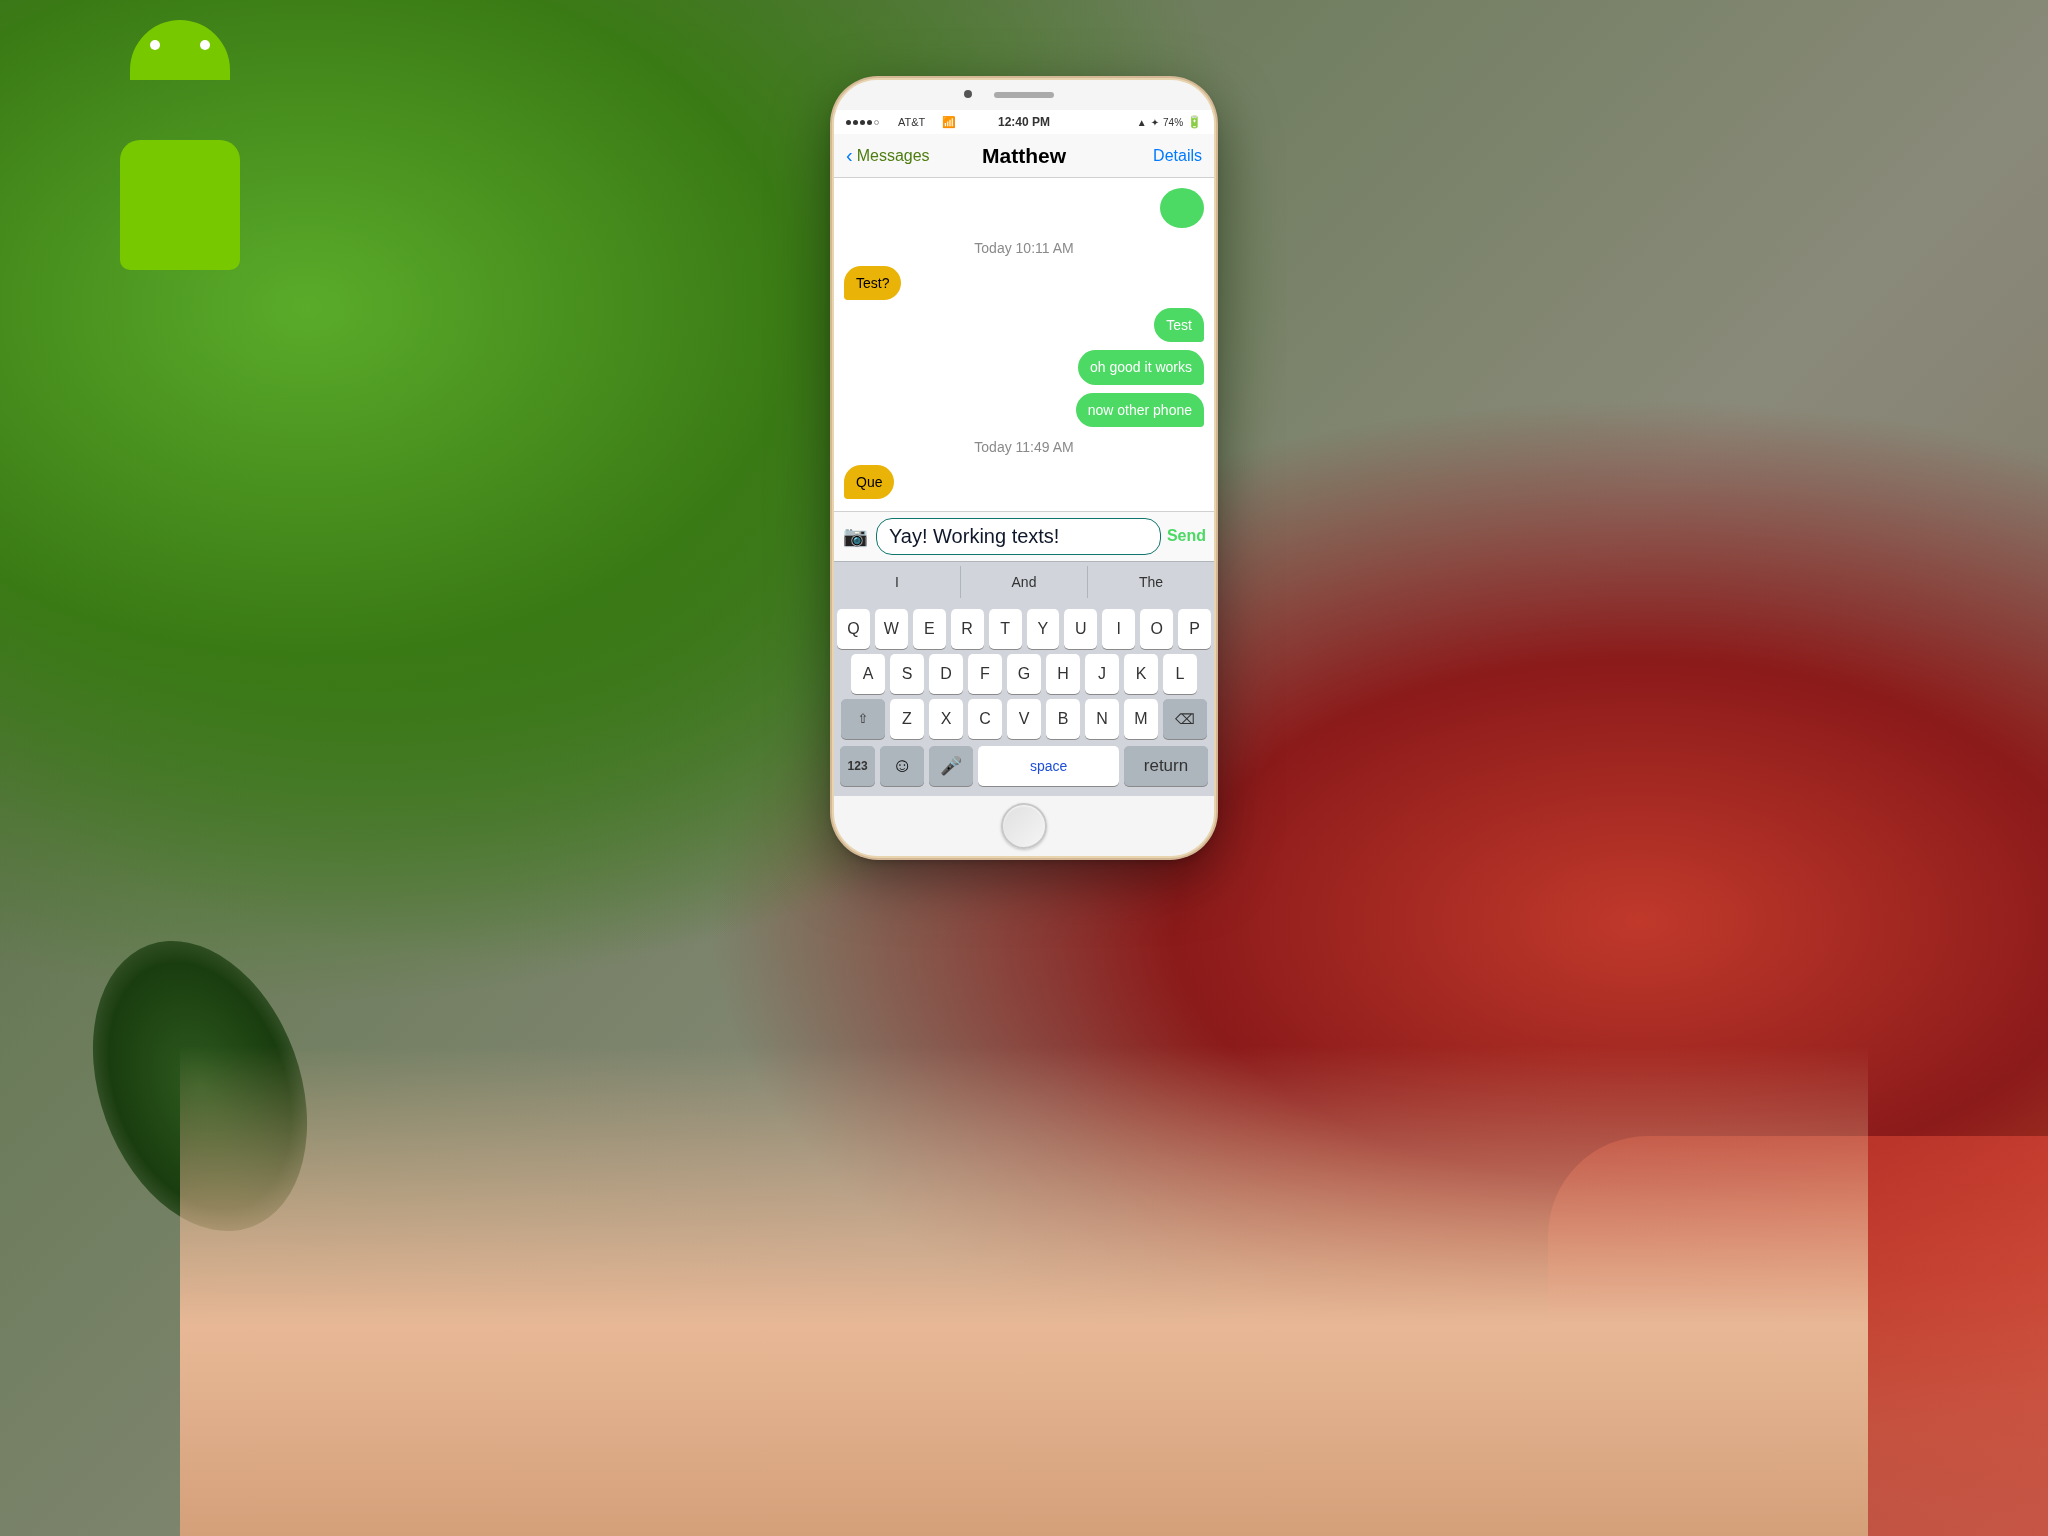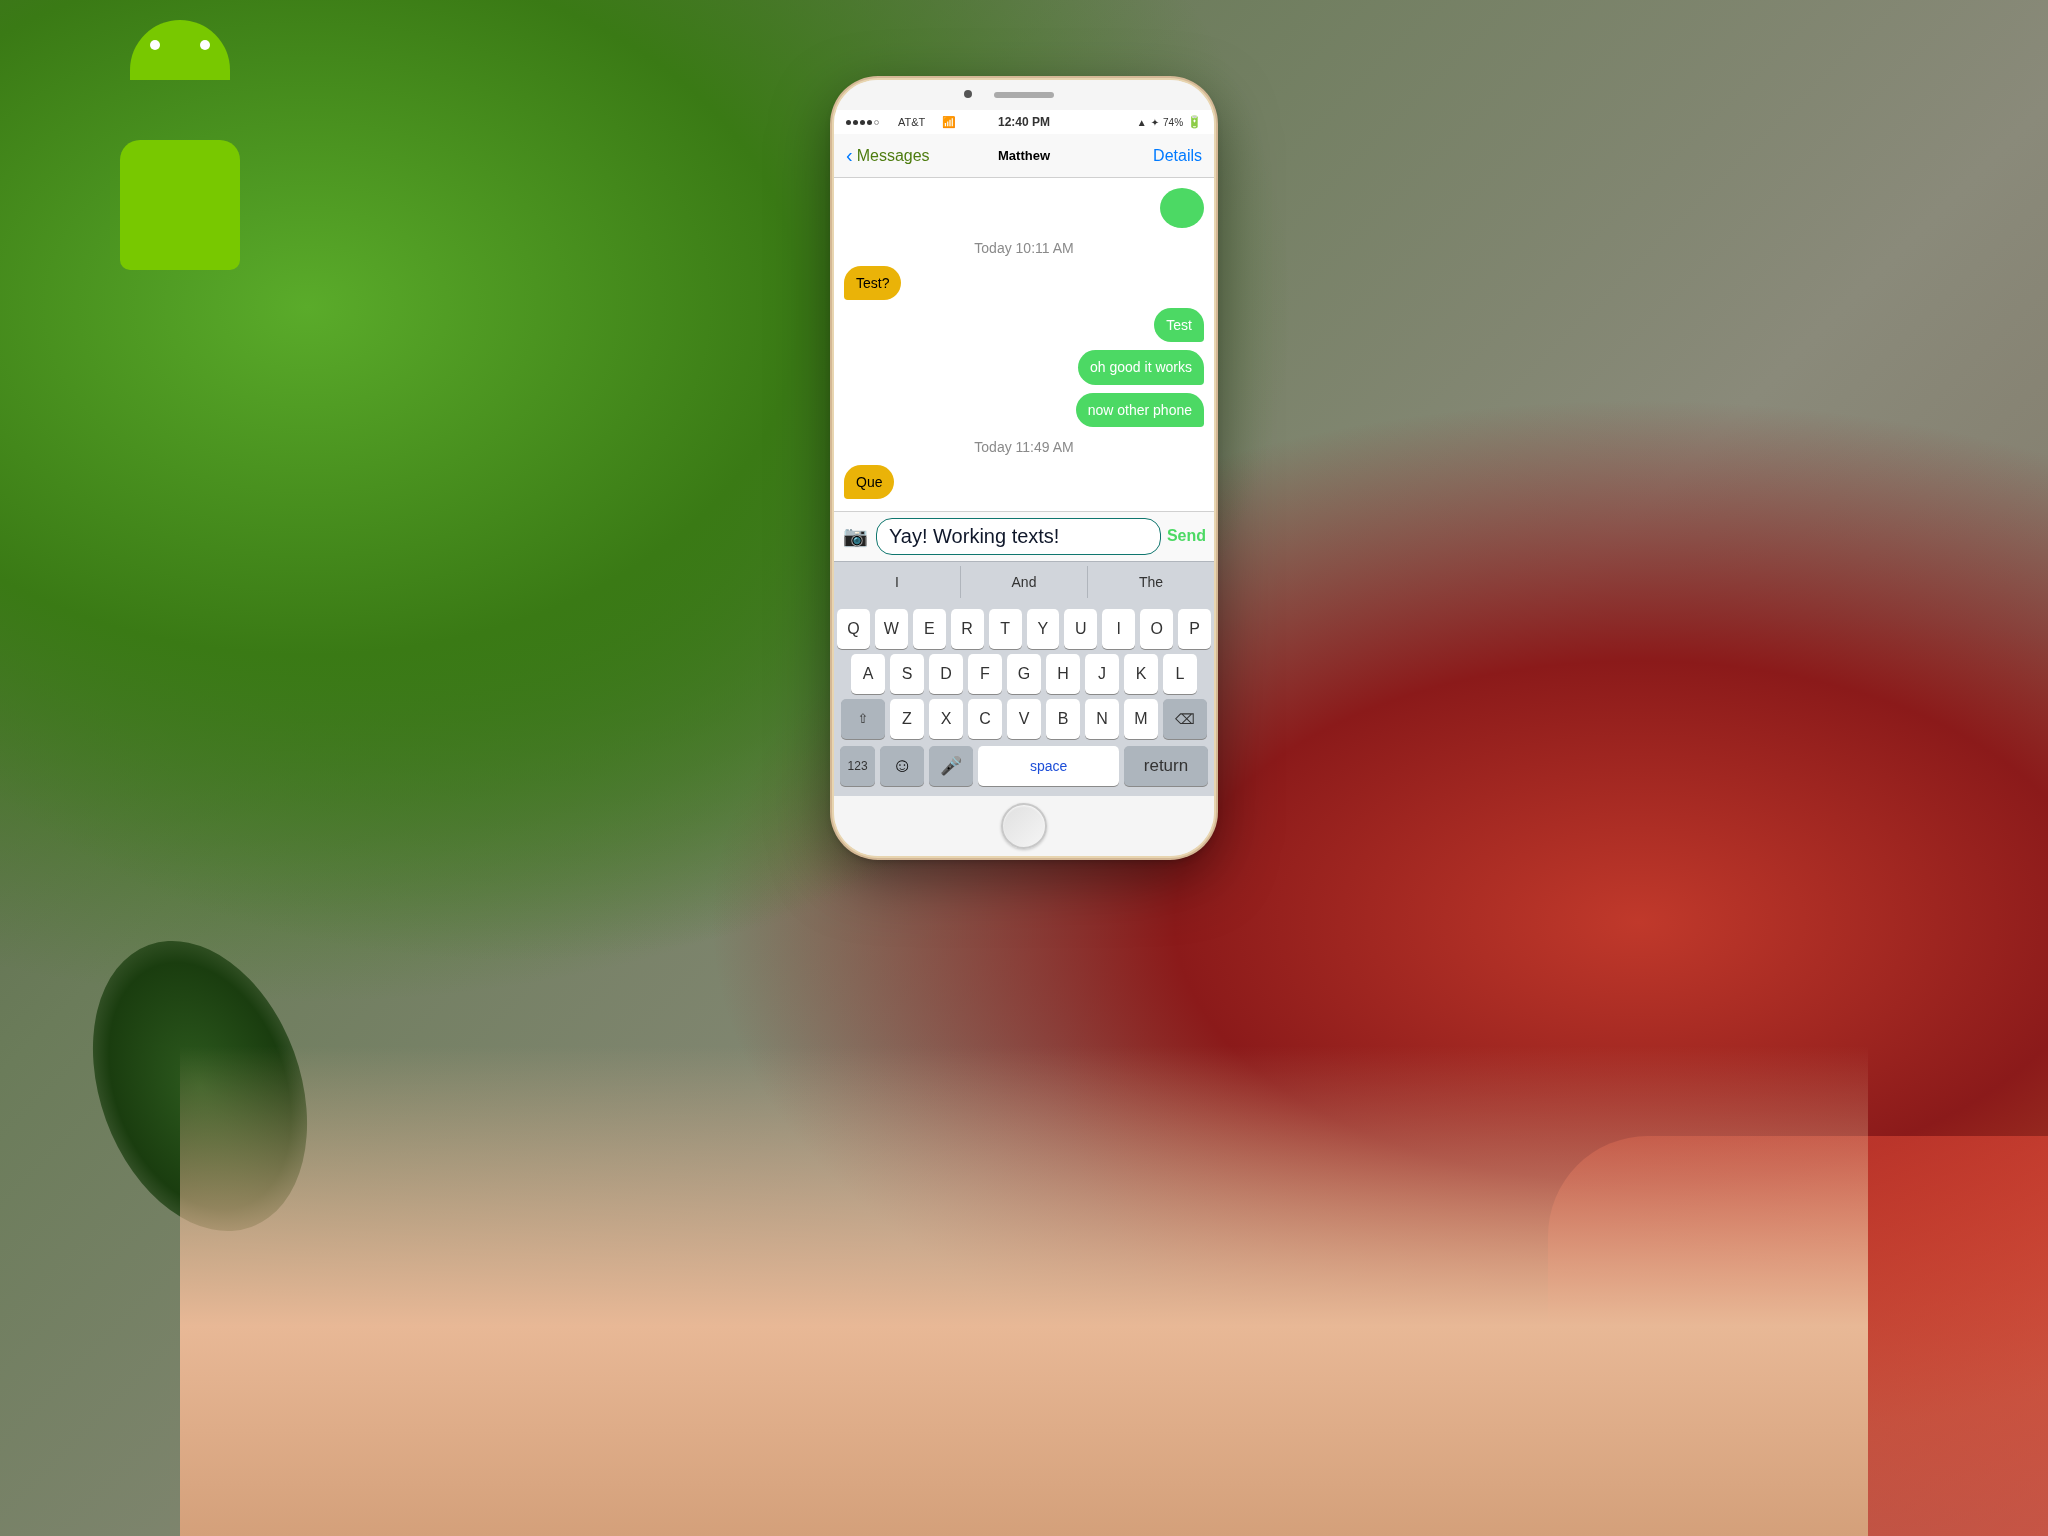--- a/index.html
+++ b/index.html
@@ -141,21 +141,21 @@
     }
     .nav-back {
       display: flex;
       align-items: center;
       color: #007aff;
       font-size: 16px;
       gap: 4px;
       cursor: pointer;
     }
     .nav-title {
-      font-size: 13px;
+      font-size: 21px;
       font-weight: 600;
       color: #000;
       position: absolute;
       left: 50%;
       transform: translateX(-50%);
     }
     .nav-details {
       color: #007aff;
       font-size: 16px;
       cursor: pointer;
@@ -539,21 +539,21 @@
         <div class="key">X</div>
         <div class="key">C</div>
         <div class="key">V</div>
         <div class="key">B</div>
         <div class="key">N</div>
         <div class="key">M</div>
         <div class="key delete-key">⌫</div>
       </div>
 
       <div class="bottom-bar">
-        <div class="key number-key" style="font-size:12px;">123</div>
+        <div class="key number-key" style="font-size:12px;font-weight:bold;">123</div>
         <div class="emoji-key">☺</div>
         <div class="mic-key">🎤</div>
         <div class="key space-key" style="font-size:14px;">space</div>
         <div class="key return-key" style="font-size:17px;">return</div>
       </div>
     </div>
 
     <div class="phone-bottom">
       <div class="home-button"></div>
     </div>

